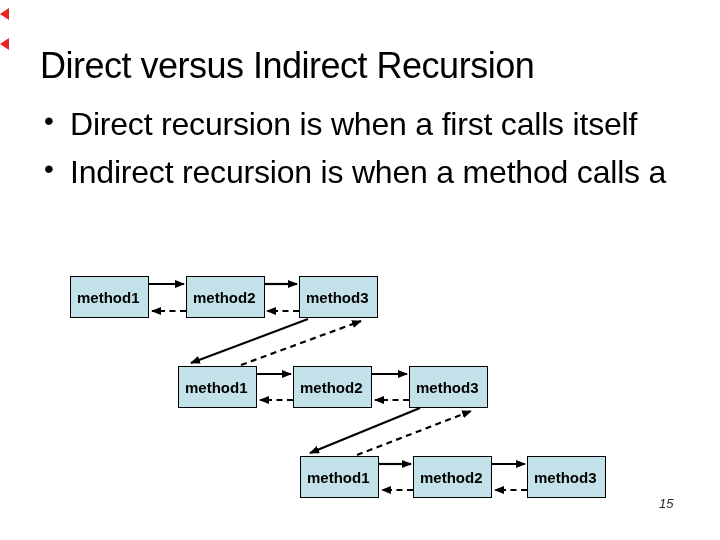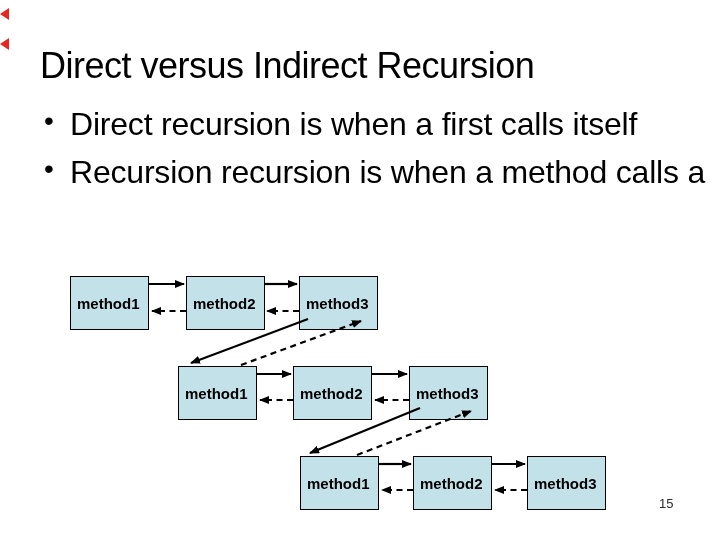--- a/index.html
+++ b/index.html
@@ -11,53 +11,53 @@
   .page-title{
     position:absolute;left:40px;top:40px;width:680px;height:52px;
     font-size:36px;line-height:52px;white-space:nowrap;letter-spacing:-0.5px;
   }
   .bullets{position:absolute;left:44px;top:104px;width:672px;font-size:32px;line-height:40px;}
   .bullet-item{position:relative;padding-left:26px;}
   .bullet-item + .bullet-item{margin-top:8px;}
   .bullet-glyph{position:absolute;left:0;top:-3px;font-size:28px;}
   .bullet-line{white-space:nowrap;letter-spacing:-0.2px;}
   .mbox{
-    position:absolute;width:79px;height:54px;box-sizing:border-box;
+    position:absolute;width:79px;height:42px;box-sizing:border-box;
     border:1.5px solid #000;display:flex;align-items:center;padding-left:6px;
     font-size:15px;font-weight:bold;letter-spacing:0;
   }
   .arrow-layer{position:absolute;left:0;top:0;width:720px;height:540px;pointer-events:none;}
   .arrow-layer line{stroke:#000;}
   .solid-arrow{stroke-width:2.2;}
   .dashed-arrow{stroke-width:2.2;stroke-dasharray:6 4.5;}
   .red-mark{
     position:absolute;left:0;width:0;height:0;border-style:solid;
     border-top:6px solid transparent;border-bottom:6px solid transparent;
     border-right-width:9px;border-right-style:solid;border-left:0;
   }
-  .page-number{position:absolute;left:659px;top:496px;font-size:13px;color:#2b2b2b;}
+  .page-number{position:absolute;left:659px;top:496px;font-size:13px;color:#2b2b2b;font-style:italic;}
 </style>
 </head>
 <body>
 
 <div class="slide">
 
   <div class="red-mark" style="top: 8px; border-right-color: rgb(232, 37, 31);"></div>
   <div class="red-mark" style="top: 38px; border-right-color: rgb(232, 37, 31);"></div>
 
   <div class="page-title">Direct versus Indirect Recursion</div>
 
   <div class="bullets">
     <div class="bullet-item">
       <span class="bullet-glyph">•</span>
       <div class="bullet-line">Direct recursion is when a first calls itself</div>
     </div>
     <div class="bullet-item">
       <span class="bullet-glyph">•</span>
-      <div class="bullet-line">Recursion recursion is when a method calls a</div>
+      <div class="bullet-line">Indirect recursion is when a method calls a</div>
     </div>
   </div>
 
   <div class="mbox" style="left: 70px; top: 276px; background: rgb(195, 225, 232); border-color: rgb(0, 0, 0);">method1</div>
   <div class="mbox" style="left: 186px; top: 276px; background: rgb(195, 225, 232); border-color: rgb(0, 0, 0);">method2</div>
   <div class="mbox" style="left: 299px; top: 276px; background: rgb(195, 225, 232); border-color: rgb(0, 0, 0);">method3</div>
 
   <div class="mbox" style="left: 178px; top: 366px; background: rgb(195, 225, 232); border-color: rgb(0, 0, 0);">method1</div>
   <div class="mbox" style="left: 293px; top: 366px; background: rgb(195, 225, 232); border-color: rgb(0, 0, 0);">method2</div>
   <div class="mbox" style="left: 409px; top: 366px; background: rgb(195, 225, 232); border-color: rgb(0, 0, 0);">method3</div>

